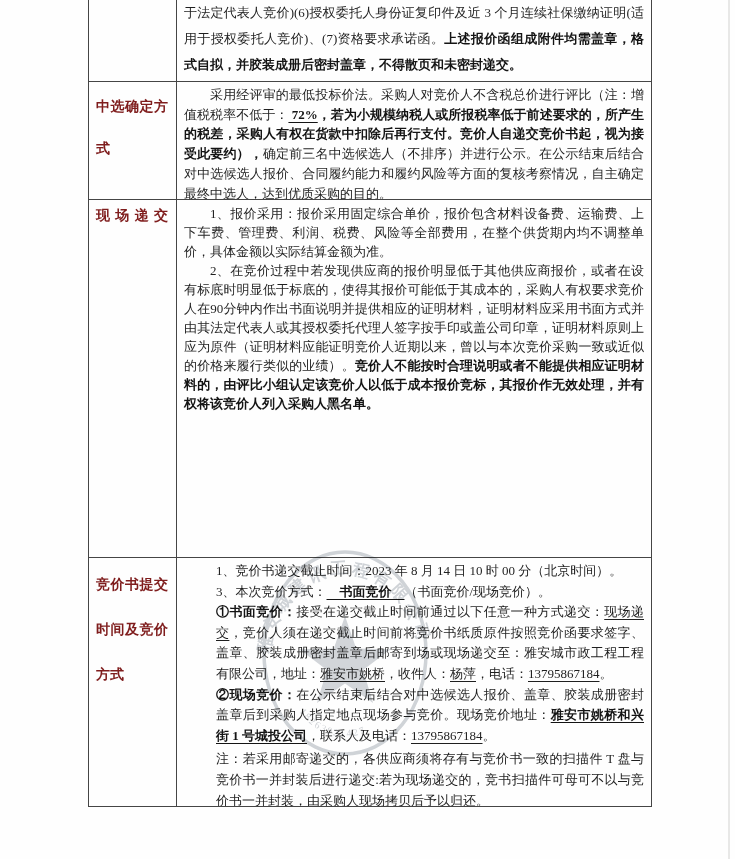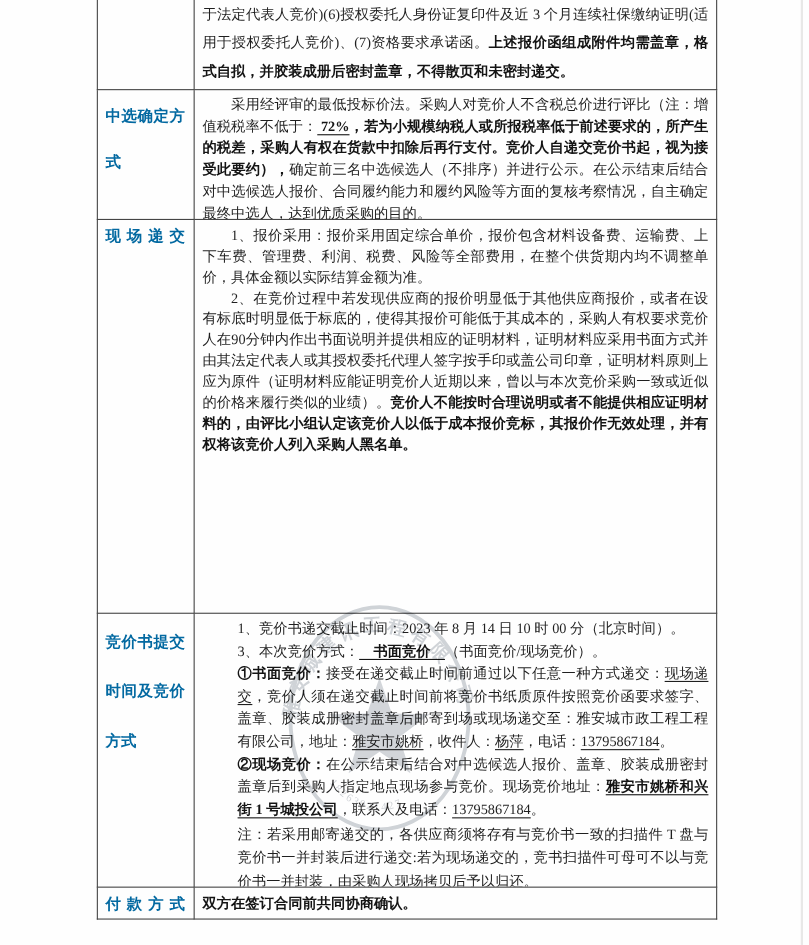--- a/index.html
+++ b/index.html
@@ -29,21 +29,21 @@
 
   .cell{overflow:hidden;box-sizing:border-box;}
   .label-cell .cell{padding:4px 6px 0 7px;}
   .body-cell .cell{padding:3px 7px 0 7px;}
 
   .h0{height:83px;} .h1{height:117px;} .h2{height:357px;} .h3{height:248px;} .h4{height:28px;}
 
   .label{
     font-weight:bold;font-size:14px;width:72px;
     text-align:justify;text-justify:inter-character;
-    color:#0369a1;
+    color:#7f1d1d;
   }
   .lh-tall{line-height:42px;}
   .lh-taller{line-height:45px;}
   .lh-one{line-height:24px;}
   .label-spread{text-align-last:justify;}
   .pad-label-3{padding-top:24px;}
 
   .body-text{font-size:13px;text-align:justify;text-justify:inter-ideograph;}
   .r0 .body-text{line-height:26px;padding-top:2px;}
   .r1 .body-text{line-height:19.7px;}
@@ -123,32 +123,20 @@
         <div class="cell h3 body-text">
           <p class="para"><span>1、竞价书递交截止时间：2023 年 8 月 14 日 10 时 00 分（北京时间）。</span></p>
           <p class="para"><span>3、本次竞价方式：</span><span class="b u">　书面竞价　</span><span>（书面竞价/现场竞价）。</span></p>
           <p class="para"><span class="b">①书面竞价：</span><span>接受在递交截止时间前通过以下任意一种方式递交：</span><span class="u">现场递交</span><span>，竞价人须在递交截止时间前将竞价书纸质原件按照竞价函要求签字、盖章、胶装成册密封盖章后邮寄到场或现场递交至：雅安城市政工程工程有限公司，地址：</span><span class="u">雅安市姚桥</span><span>，收件人：</span><span class="u">杨萍</span><span>，电话：</span><span class="u">13795867184</span><span>。</span></p>
           <p class="para"><span class="b">②现场竞价：</span><span>在公示结束后结合对中选候选人报价、盖章、胶装成册密封盖章后到采购人指定地点现场参与竞价。现场竞价地址：</span><span class="b u">雅安市姚桥和兴街 1 号城投公司</span><span>，联系人及电话：</span><span class="u">13795867184</span><span>。</span></p>
           <p class="para note"><span>注：若采用邮寄递交的，各供应商须将存有与竞价书一致的扫描件 T 盘与竞价书一并封装后进行递交:若为现场递交的，竞书扫描件可母可不以与竞价书一并封装，由采购人现场拷贝后予以归还。</span></p>
         </div>
       </td>
     </tr>
 
-    <tr class="r4">
-      <td class="label-cell">
-        <div class="cell h4">
-          <div class="label lh-one label-spread">付款方式</div>
-        </div>
-      </td>
-      <td class="body-cell">
-        <div class="cell h4 body-text">
-          <p class="para"><span class="b">双方在签订合同前共同协商确认。</span></p>
-        </div>
-      </td>
-    </tr>
   </tbody>
     </table>
 
   <svg class="stamp" viewBox="0 0 210 230">
     <defs>
       <path id="arcTop" d="M 28 132 A 77 96 0 0 1 182 132" fill="none"></path>
       <path id="arcBottom" d="M 52 158 A 56 60 0 0 0 158 158" fill="none"></path>
     </defs>
     <ellipse cx="105" cy="115" rx="81" ry="101" fill="none" stroke="#8f97a1" stroke-width="3.5"></ellipse>
     <polygon fill="#959da7" points="105,78 116.2,110.6 150.6,111.3 123.1,131.9 133.1,164.9 105,145.4 76.9,164.9 86.9,131.9 59.4,111.3 93.8,110.6"></polygon>

